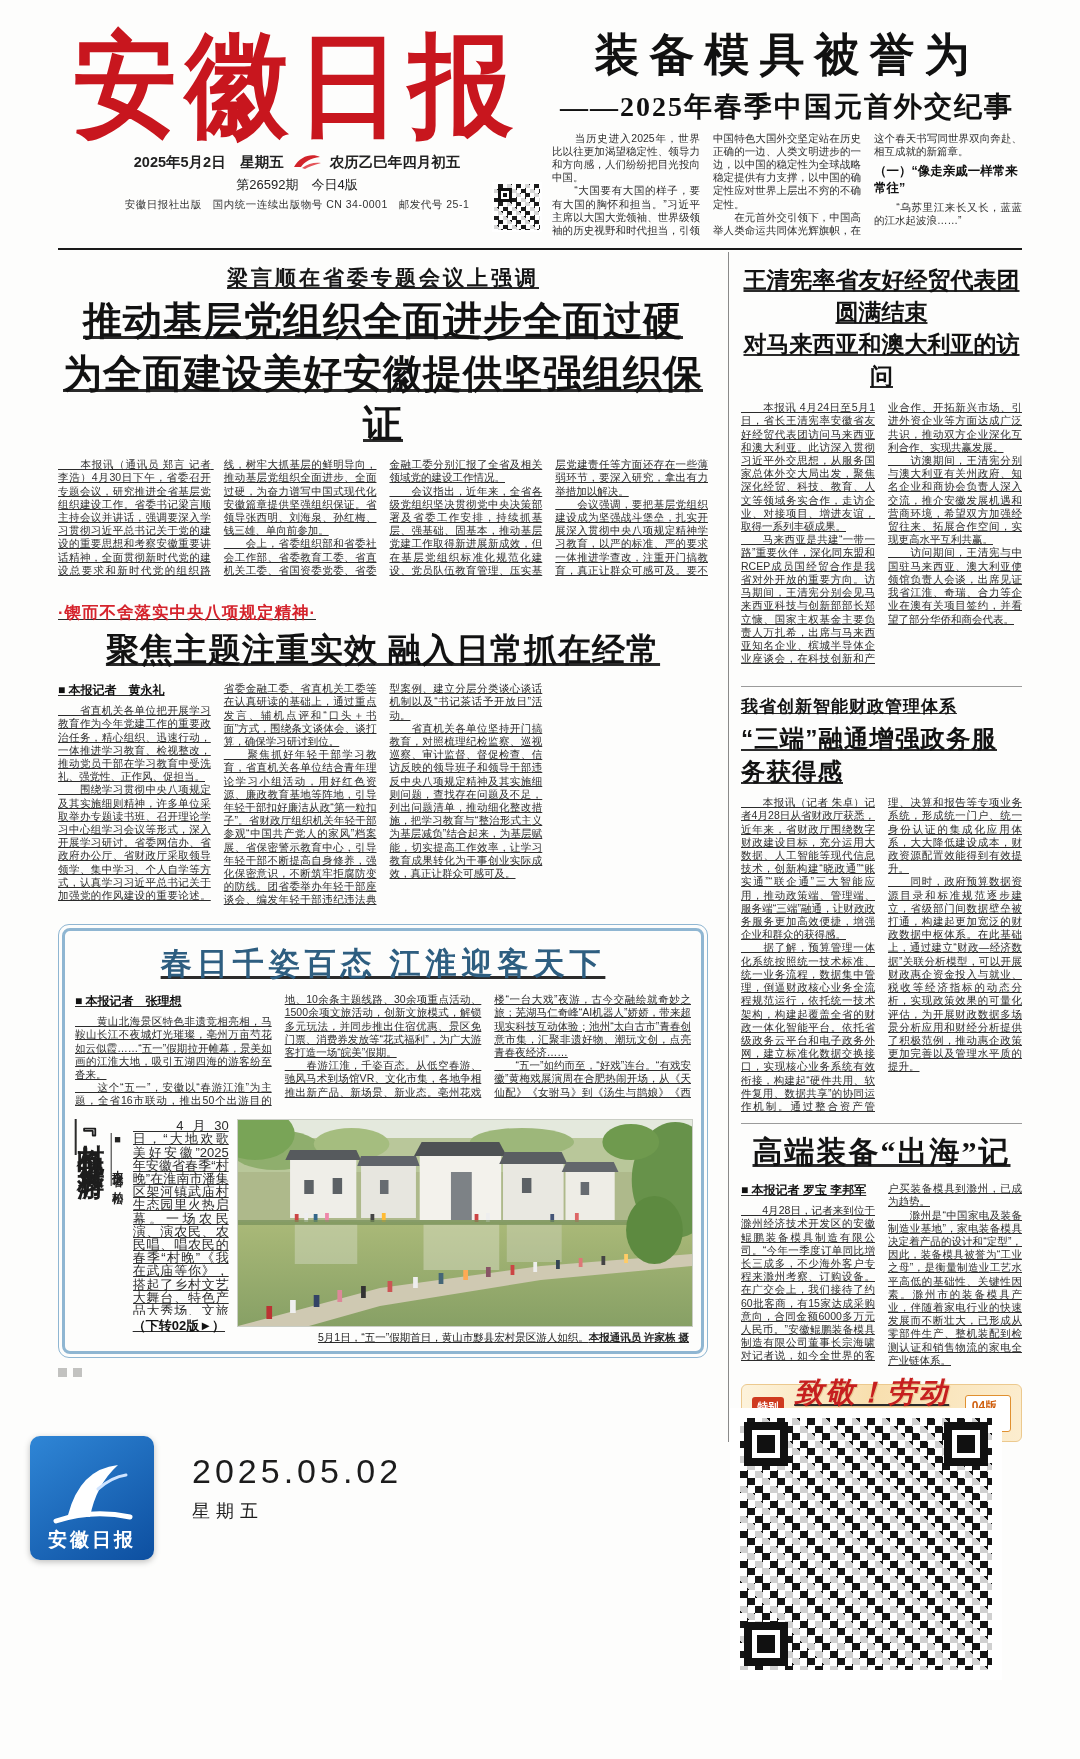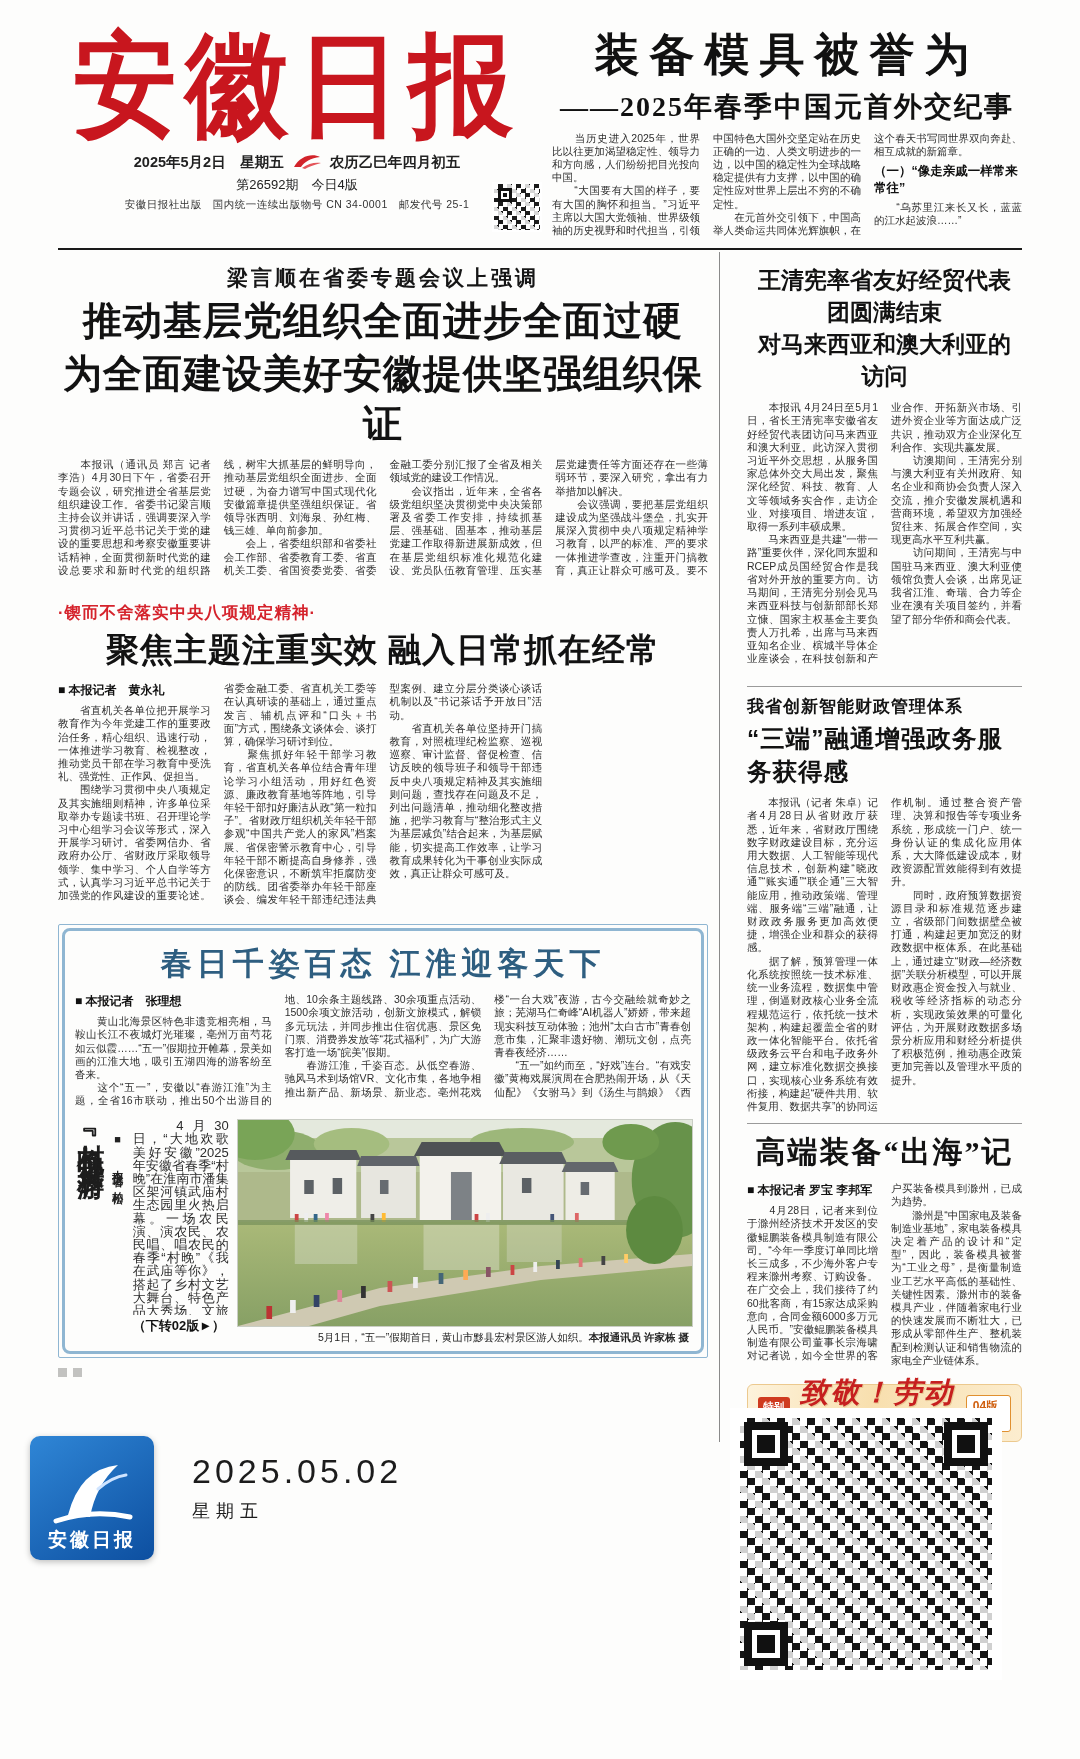--- a/index.html
+++ b/index.html
@@ -27,37 +27,37 @@
                text-align:center;color:#111;margin:8px 0 6px;letter-spacing:2px;}
   .cols{column-gap:13px;overflow:hidden;}
   .cols p{margin:0;font-size:10.5px;line-height:13.2px;text-align:justify;white-space:pre-wrap;color:#2e2e2e;}
   .toplead-body{height:106px;column-count:3;column-fill:auto;}
   .toplead-body h4{margin:5px 0 4px;font-size:12.5px;color:#111;}
   .jump{font-size:13px;font-weight:bold;color:#111;}
 
   .rule-x{border-top:2.5px solid #1a1a1a;margin:10px 0 0;}
 
   
-  .mainzone{display:flex;margin-top:2px;}
+  .mainzone{display:flex;margin-top:2px;text-decoration:underline;}
   .left-zone{width:650px;}
-  .right-zone{flex:1;border-left:1.5px solid #8a8a8a;margin-left:11px;padding-left:27px;}
+  .right-zone{flex:1;border-left:1.5px solid #8a8a8a;margin-left:20px;padding-left:12px;}
 
   .kicker{font-family:"Liberation Serif",serif;font-size:21px;font-weight:bold;text-align:center;
           color:#161616;margin-top:12px;letter-spacing:3px;}
   .headline{font-size:39px;font-weight:900;text-align:center;color:#121212;line-height:1.28;
             margin:4px 0 0;letter-spacing:1px;}
   .main-body{height:132px;column-count:4;column-fill:auto;margin-top:9px;}
 
   .red-kicker{color:#d5232c;font-size:16.5px;font-weight:bold;margin-top:12px;letter-spacing:1px;}
   .focus-head{font-size:33px;font-weight:900;text-align:center;color:#121212;margin:4px 0 0;letter-spacing:1px;}
   .focus-body{height:230px;column-count:4;column-fill:auto;margin-top:9px;}
   .byline{font-size:12px;font-weight:bold;color:#111;margin:0 0 5px;}
 
   
-  .fbox{margin-top:12px;border:1.5px solid #8fb6d2;border-radius:2px;padding:3px;}
+  .fbox{margin-top:12px;border:1.5px solid #8fb6d2;border-radius:11px;padding:3px;}
   .fbox-inner{border:3px solid #8fb6d2;border-radius:8px;padding:8px 10px 6px;}
   .fb-title{font-family:"Liberation Serif","DejaVu Serif",serif;font-size:31px;font-weight:bold;
             color:#2e5e80;text-align:center;margin:4px 0 8px;letter-spacing:5px;}
   .fb-body{height:118px;column-count:3;column-fill:auto;}
   .fb-bottom{display:flex;margin-top:8px;gap:8px;}
   .vhead{display:flex;gap:5px;align-items:flex-start;}
   .vh-text{writing-mode:vertical-rl;text-orientation:upright;font-family:"Liberation Serif",serif;
            font-size:27px;font-weight:bold;color:#1d1d1d;letter-spacing:4px;line-height:1.1;}
   .vh-byline{writing-mode:vertical-rl;text-orientation:upright;font-size:11px;font-weight:bold;
              color:#222;margin-top:14px;letter-spacing:2px;}

